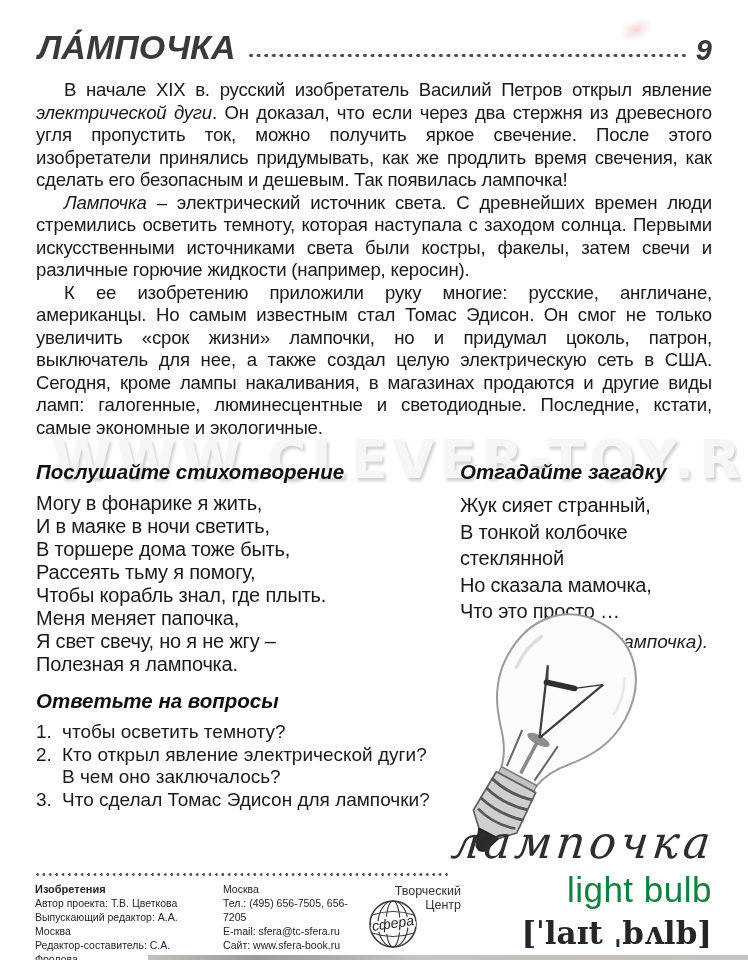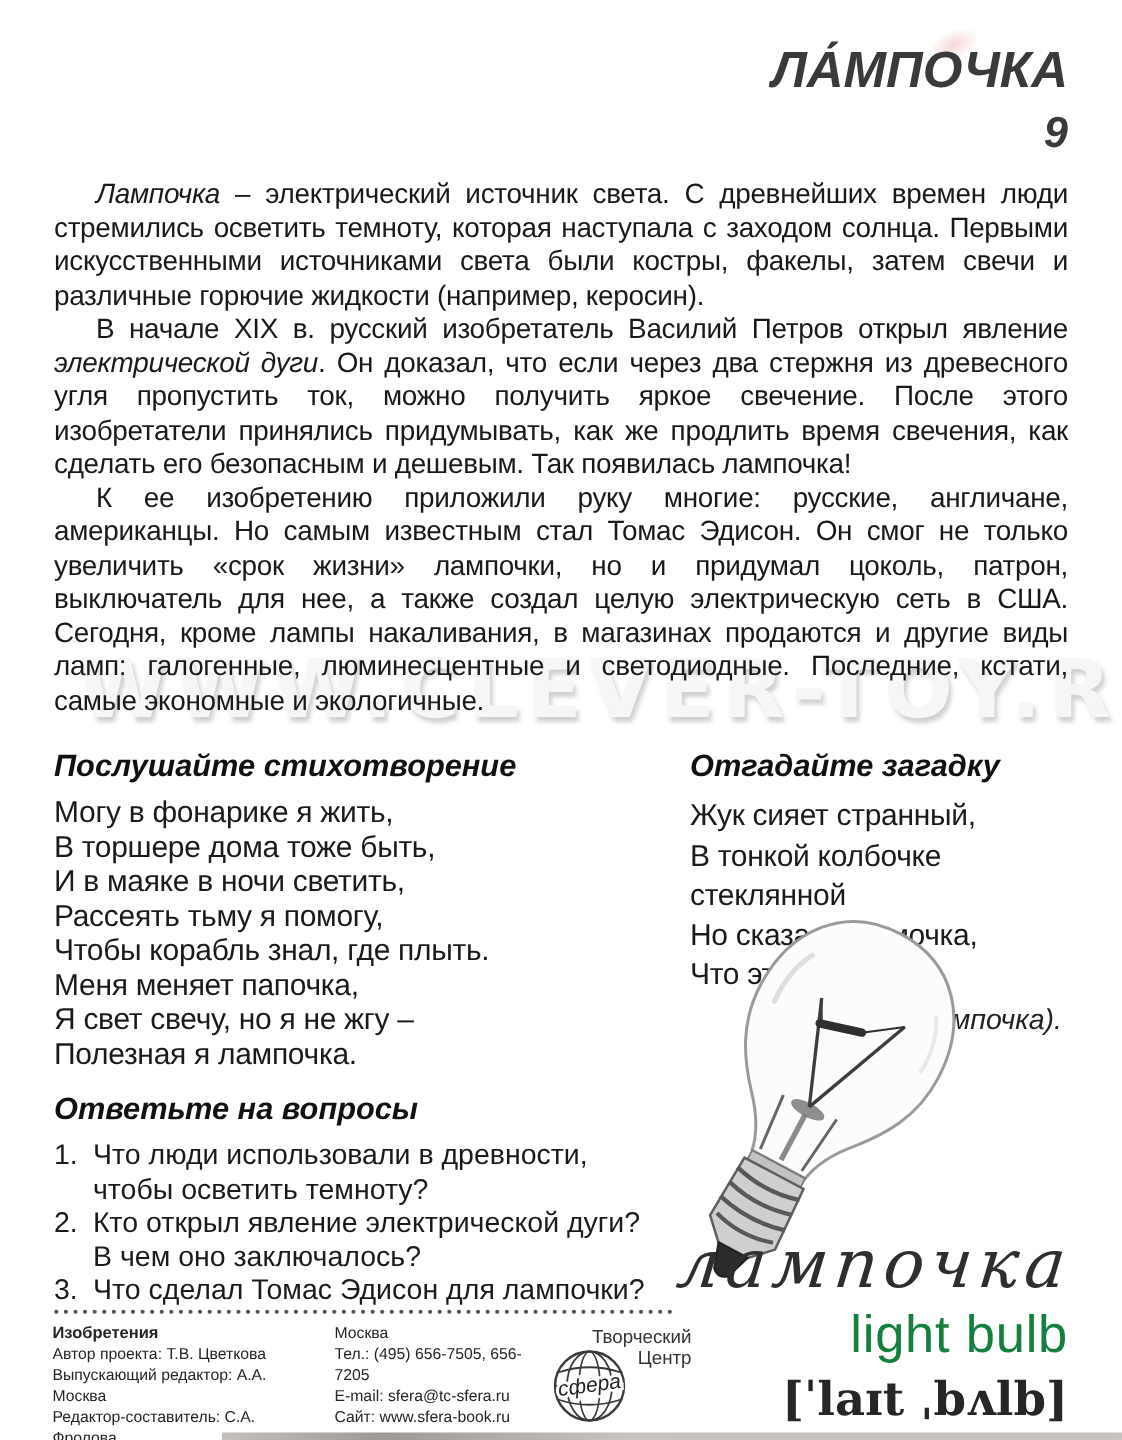--- a/index.html
+++ b/index.html
@@ -12,21 +12,21 @@
   
   .watermark {
     position:absolute; left:52px; top:428px; z-index:0;
     font-family:"DejaVu Sans", sans-serif;
     font-weight:bold; font-size:54px; letter-spacing:5px; white-space:nowrap;
     color:#f6f6f6;
     text-shadow:2px 3px 3px rgba(90,90,90,0.28), -1px -1px 0 #ffffff;
   }
   .content { position:relative; z-index:1; }
   
-  .header { display:flex; align-items:flex-end; margin:28px 36px 0 38px;flex-direction:column; }
+  .header { display:flex; align-items:flex-end; margin:28px 36px 0 38px; }
   .page-title {
     font-style:italic; font-weight:bold; font-size:34px; line-height:38px;
     color:#3a3a3a; letter-spacing:0px; white-space:nowrap;
   }
   .leader-dots {
     flex:1; height:7px; margin:0 8px 7px 12px;
     background-image:radial-gradient(circle at 3px 3.5px, #4c4c4c 1.6px, rgba(0,0,0,0) 2px);
     background-size:7.6px 7px; background-repeat:repeat-x;
   }
   .page-number { font-style:italic; font-weight:bold; font-size:29px; line-height:32px; color:#3a3a3a; }
@@ -98,46 +98,45 @@
 
   <div class="content">
 
     <div class="header">
       <span class="page-title">ЛА́МПОЧКА</span>
       <span class="leader-dots"></span>
       <span class="page-number">9</span>
     </div>
 
     <div class="intro">
+      <p><span>В начале XIX в. русский изобретатель Василий Петров открыл явление </span><i>электрической дуги</i><span>. Он доказал, что если через два стержня из древесного угля пропустить ток, можно получить яркое свечение. После этого изобретатели принялись придумывать, как же продлить время свечения, как сделать его безопасным и дешевым. Так появилась лампочка!</span></p>
       <p><i>Лампочка</i><span> – электрический источник света. С древнейших времен люди стремились осветить темноту, которая наступала с заходом солнца. Первыми искусственными источниками света были костры, факелы, затем свечи и различные горючие жидкости (например, керосин).</span></p>
-      <p><span>В начале XIX в. русский изобретатель Василий Петров открыл явление </span><i>электрической дуги</i><span>. Он доказал, что если через два стержня из древесного угля пропустить ток, можно получить яркое свечение. После этого изобретатели принялись придумывать, как же продлить время свечения, как сделать его безопасным и дешевым. Так появилась лампочка!</span></p>
       <p>К ее изобретению приложили руку многие: русские, англичане, американцы. Но самым известным стал Томас Эдисон. Он смог не только увеличить «срок жизни» лампочки, но и придумал цоколь, патрон, выключатель для нее, а также создал целую электрическую сеть в США. Сегодня, кроме лампы накаливания, в магазинах продаются и другие виды ламп: галогенные, люминесцентные и светодиодные. Последние, кстати, самые экономные и экологичные.</p>
     </div>
 
     <div class="columns">
 
       <div class="col-left">
         <div class="section-heading">Послушайте стихотворение</div>
         <div>
           <div class="poem-line">Могу в фонарике я жить,</div>
+          <div class="poem-line">И в маяке в ночи светить,</div>
           <div class="poem-line">В торшере дома тоже быть,</div>
-          <div class="poem-line">И в маяке в ночи светить,</div>
           <div class="poem-line">Рассеять тьму я помогу,</div>
           <div class="poem-line">Чтобы корабль знал, где плыть.</div>
           <div class="poem-line">Меня меняет папочка,</div>
           <div class="poem-line">Я свет свечу, но я не жгу –</div>
           <div class="poem-line">Полезная я лампочка.</div>
         </div>
 
         <div class="questions">
           <div class="section-heading">Ответьте на вопросы</div>
           <div class="question-item">
             <span class="q-num">1.</span>
             <span>
-              <span style="display:block">Что люди использовали в древности,</span>
               <span style="display:block">чтобы осветить темноту?</span>
             </span>
           </div>
           <div class="question-item">
             <span class="q-num">2.</span>
             <span>
               <span style="display:block">Кто открыл явление электрической дуги?</span>
               <span style="display:block">В чем оно заключалось?</span>
             </span>
           </div>

